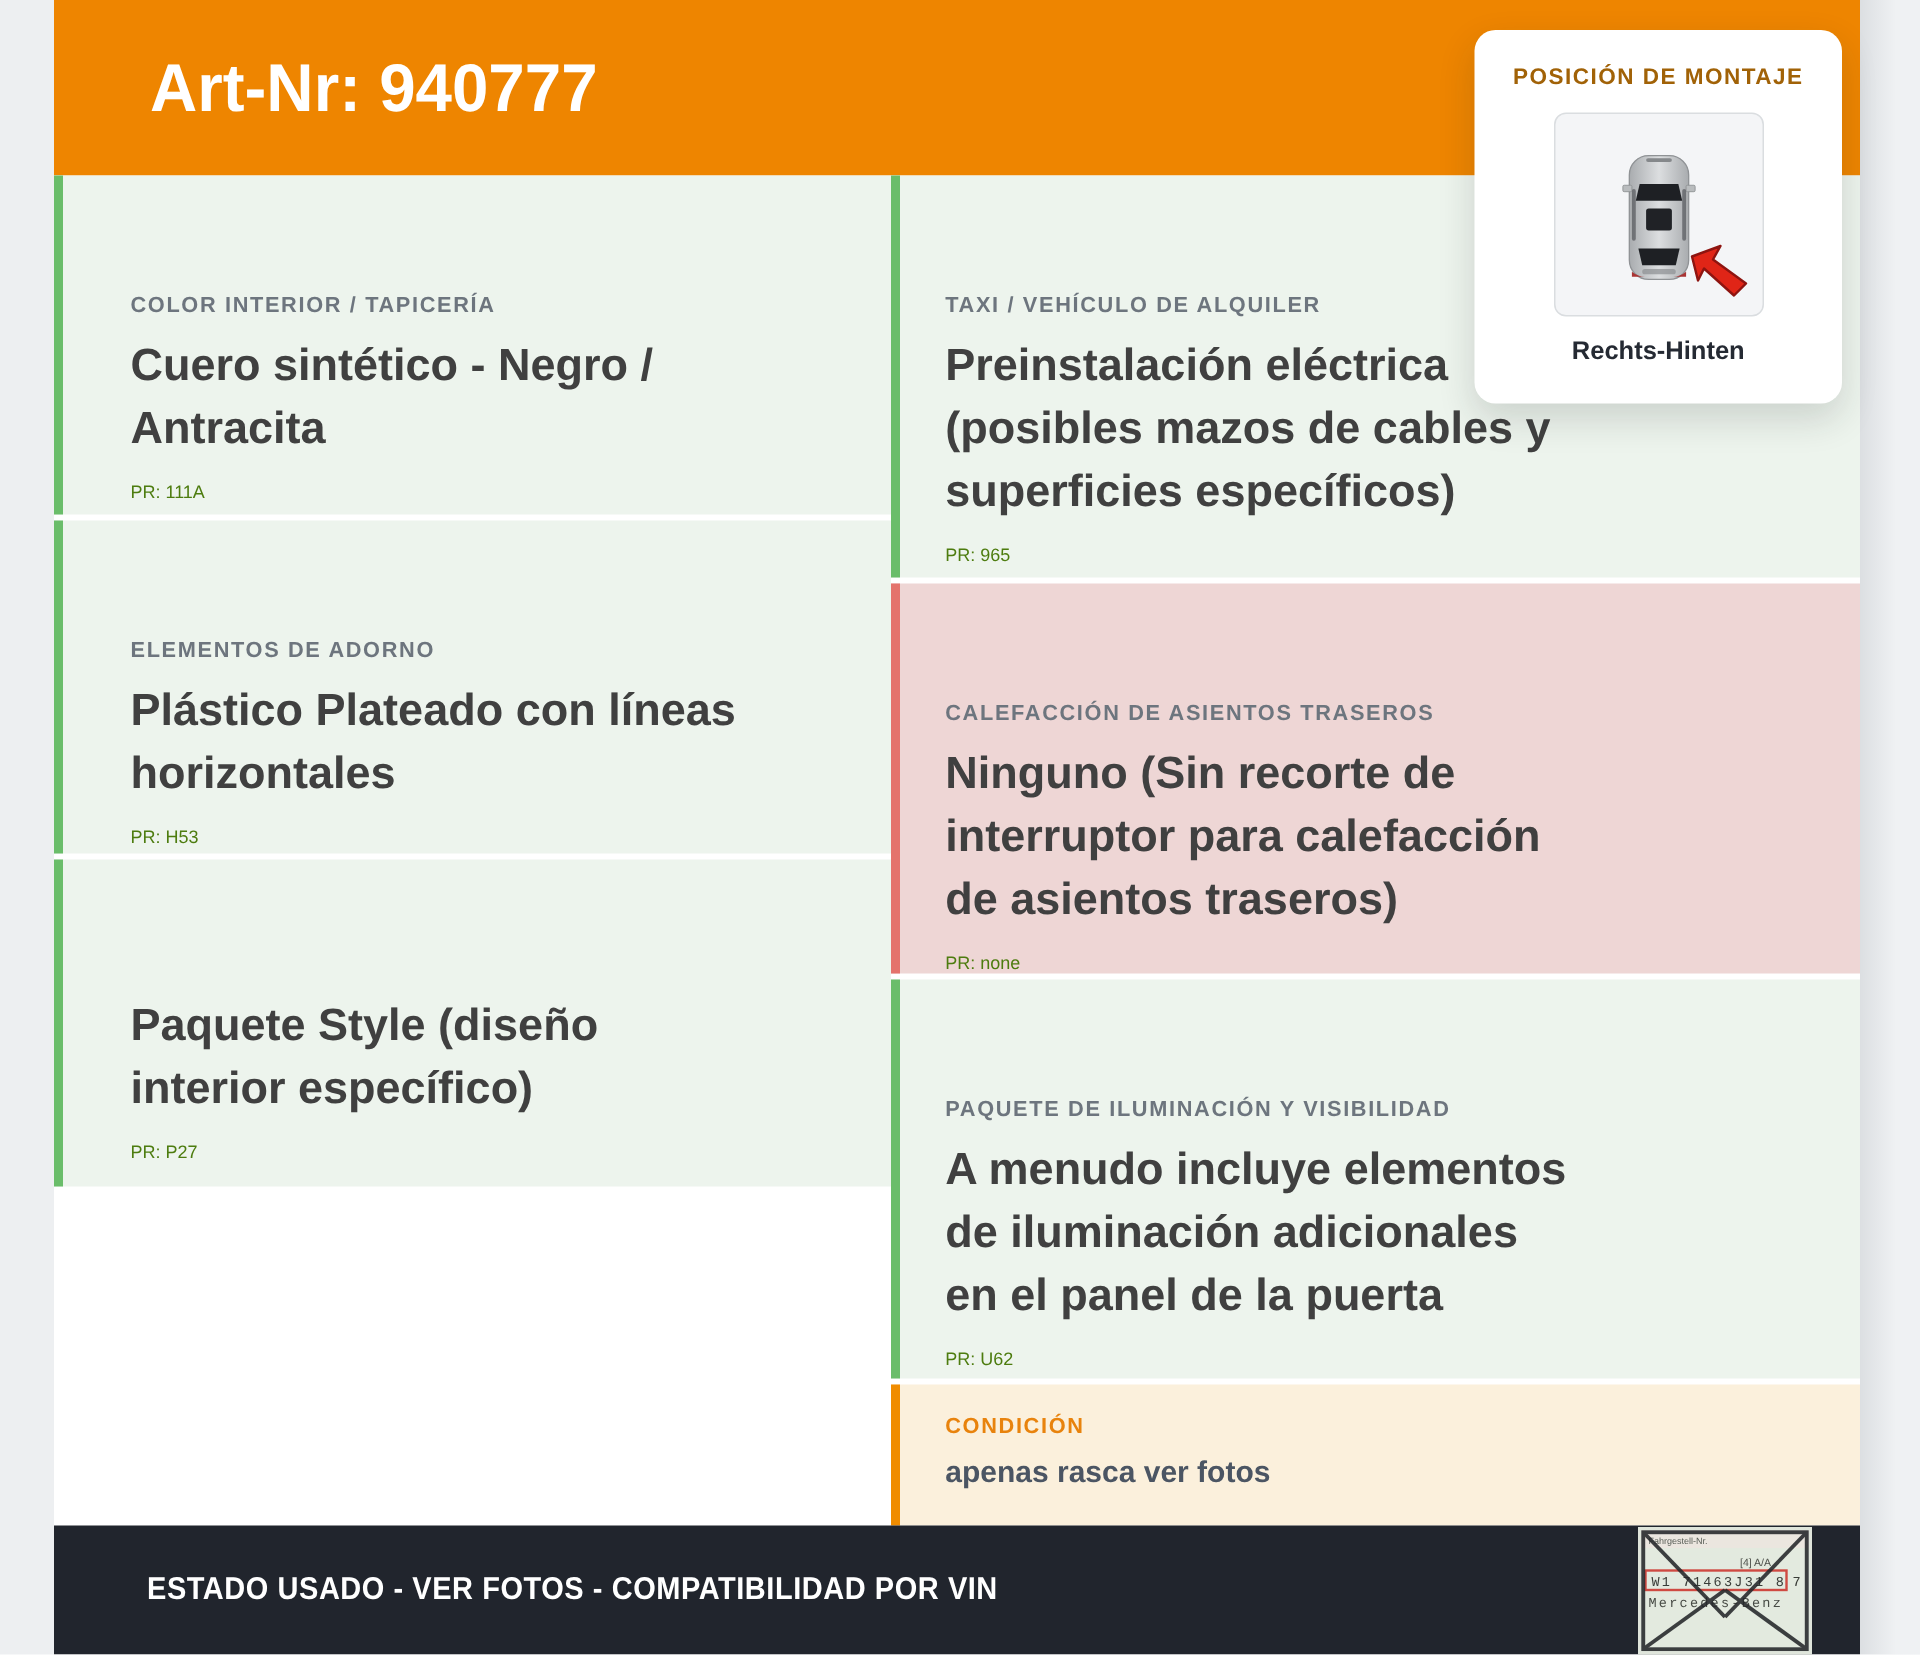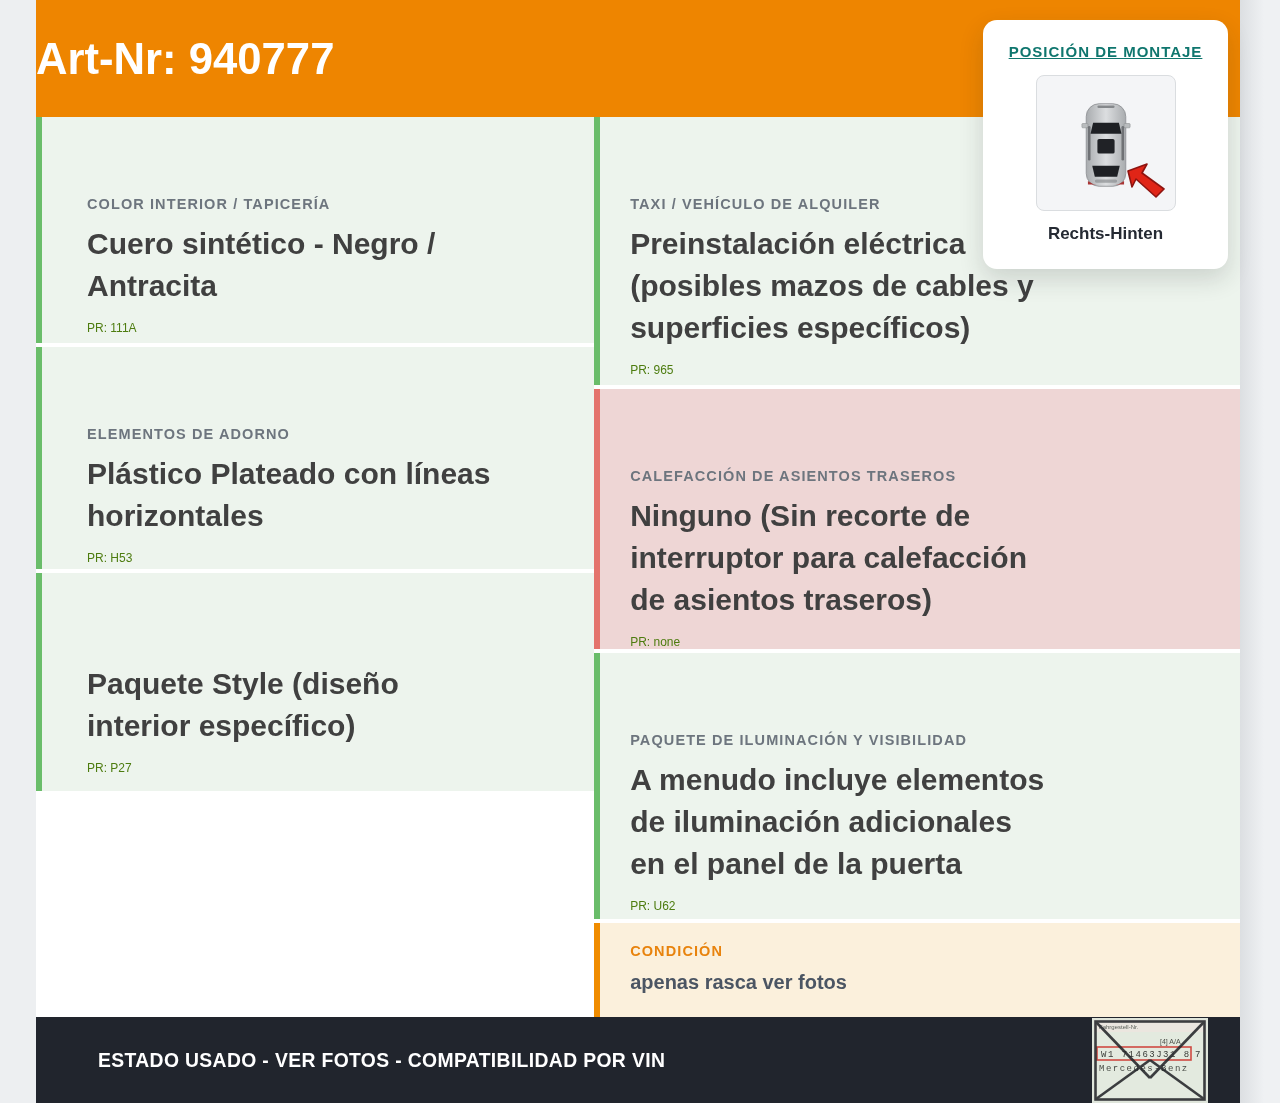--- a/index.html
+++ b/index.html
@@ -13,21 +13,21 @@
   .bg-right-strip{
     position:absolute; left:1240px; top:0; width:40px; height:1103px;
     background:linear-gradient(90deg,#dcdfe2 0%,#eff1f3 60%);
   }
   .content{
     position:absolute; left:36px; top:0; width:1204px; height:1103px;
     background:#ffffff;
   }
   .header{
     height:117px; background:#ee8500;
-    display:flex; align-items:center; 
+    display:flex; align-items:center; padding-left:64px;
   }
   .header h1{
     color:#ffffff; font-size:45px; font-weight:800; letter-spacing:0;
     transform:scaleX(.97); transform-origin:left center;
   }
   .cols{ display:flex; }
   .col-left{ width:605px; display:flex; flex-direction:column; }
   .col-right{ width:700px; display:flex; flex-direction:column; }
   .card{
     border-left:6px solid transparent;
@@ -61,23 +61,22 @@
   .lc1{height:226px}.lc2{height:222px}.lc3{height:218px}.lc4{height:222px; margin-bottom:0}
   .rc1{height:268px}.rc2{height:260px}.rc3{height:266px}.rc4{height:94px; margin-bottom:0}
 
   .montage-card{
     position:absolute; left:947px; top:20px; width:245px; height:249px;
     background:#ffffff; border-radius:14px; z-index:5;
     box-shadow:0 10px 24px rgba(30,35,40,.16);
     text-align:center;
   }
   .montage-title{
-    margin-top:23px; color:#0f766e; font-size:15px; font-weight:800;
+    margin-top:23px; color:#a16207; font-size:15px; font-weight:800;
     letter-spacing:1px;
-    text-decoration:underline;
   }
   .car-box{
     width:140px; height:136px; margin:15px auto 0 auto;
     background:#f4f5f7; border:1px solid #dadde0; border-radius:8px;
     position:relative;
   }
   .car-svg{ position:absolute; left:50%; top:26px; transform:translateX(-50%); }
   .arrow-svg{ position:absolute; right:8px; bottom:12px; }
   .montage-pos{
     margin-top:13px; font-size:17px; font-weight:700; color:#252a33;

